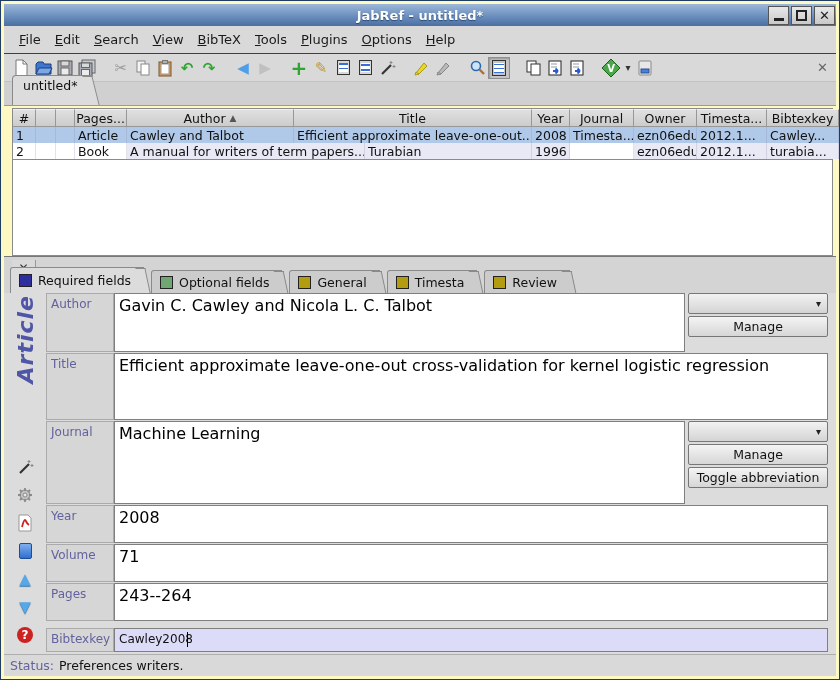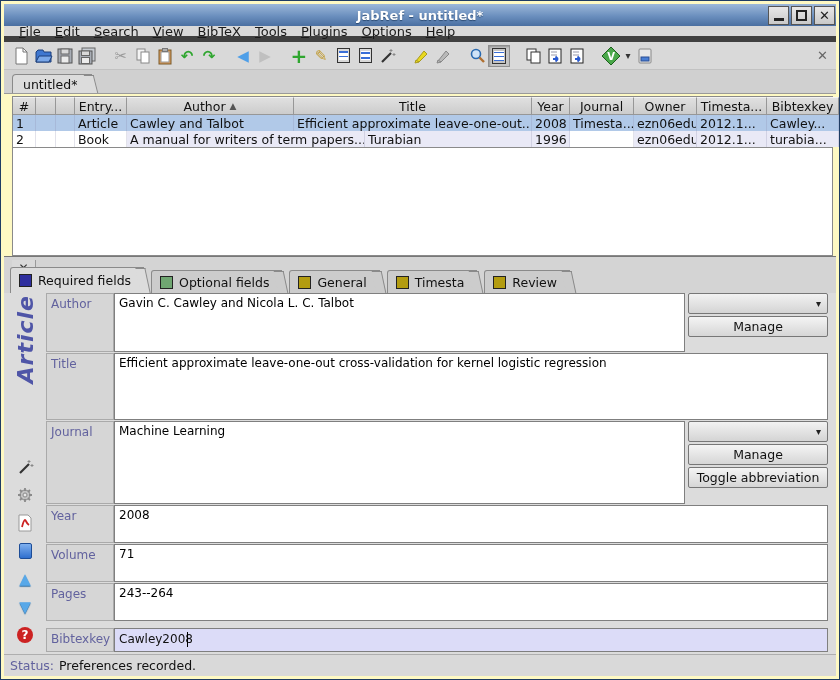--- a/index.html
+++ b/index.html
@@ -9,42 +9,42 @@
 
   
   .titlebar { height:22px; flex:none; background:linear-gradient(180deg,#9db8d9 0%,#6b8fbe 55%,#4a6fa1 100%); display:flex; align-items:center; position:relative; }
   .title-text { position:absolute; left:0; right:0; text-align:center; color:#fff; font-weight:bold; font-size:13px; text-shadow:0 1px 1px #2a4a72; }
   .win-controls { margin-left:auto; display:flex; gap:2px; padding-right:1px; z-index:2; }
   .win-btn { width:21px; height:19px; background:linear-gradient(180deg,#e8e8e8,#c9c9c9); border:1px solid #555; display:flex; align-items:center; justify-content:center; font-size:13px; color:#222; font-weight:bold; }
   .glyph-min { width:10px; height:3px; background:#222; margin-top:9px; }
   .glyph-max { width:11px; height:11px; border:2px solid #222; }
 
   
-  .menubar { height:16px; flex:none; background:#d9d9d9; border-bottom:6px solid #404040; display:flex; align-items:center; padding-left:8px; }
+  .menubar { height:28px; flex:none; background:#d9d9d9; border-bottom:1px solid #404040; display:flex; align-items:center; padding-left:8px; }
   .menu-item { padding:2px 7px; font-size:13px; color:#1a1a1a; cursor:default; }
 
   
   .toolbar { height:28px; flex:none; background:#d9d9d9; display:flex; align-items:center; padding-left:6px; border-bottom:1px solid #c2c2c2; }
   .tb-group { display:flex; align-items:center; margin-right:12px; }
   .tb-icon { width:22px; height:22px; display:flex; align-items:center; justify-content:center; font-size:15px; position:relative; }
   .tb-icon svg { display:block; }
   .g-green { color:#2fa62f; font-weight:bold; }
   .g-blue  { color:#4f9fe8; }
   .g-gray  { color:#c0c0c0; }
   .g-dim   { color:#9a9a9a; }
   .g-plus  { color:#2fa62f; font-weight:bold; font-size:20px; line-height:1; }
   .g-pencil{ color:#c09a30; font-size:15px; }
   .pressed { background:#c6c6c6; border:1px solid #8f8f8f; box-shadow:inset 1px 1px 2px rgba(0,0,0,.25); }
   .doc-lines { width:13px; height:15px; background:#fff; border:1px solid #333;
     background-image:repeating-linear-gradient(180deg,#3a6fd8 0 1px,transparent 1px 4px); background-position:0 3px; background-clip:content-box; padding:2px 1px; }
   .toolbar-close { margin-left:auto; margin-right:8px; color:#666; font-size:13px; }
 
   
   .tabstrip { height:24px; flex:none; background:#d0d0d0; display:flex; align-items:flex-end; padding-left:8px; border-bottom:1px solid #9a9a9a; }
-  .file-tab { position:relative; background:#dcdcdc; border:1px solid #8a8a8a; border-bottom:none; border-radius:4px 0 0 0; height:19px; padding:2px 14px 0 10px; font-size:12.5px; }
+  .file-tab { position:relative; background:#dcdcdc; border:1px solid #8a8a8a; border-bottom:none; border-radius:4px 0 0 0; height:30px; padding:2px 14px 0 10px; font-size:12.5px; }
   .file-tab::after { content:''; position:absolute; right:-5px; top:0; bottom:0; width:9px; background:#dcdcdc; border-right:1px solid #8a8a8a; border-top:1px solid #8a8a8a; transform:skewX(14deg); }
 
   
   .table-wrap { flex:none; margin:2px 3px 0 8px; border:1px solid #8a8a8a; background:#fff; }
   .trow { display:flex; height:16px; }
   .thead { height:18px; background:#d4d4d4; }
   .thead .tcell { border-right:1px solid #979797; border-bottom:1px solid #979797; border-top:1px solid #f2f2f2; text-align:center; justify-content:center; font-size:12.5px; background:linear-gradient(180deg,#e0e0e0,#cccccc); }
   .tcell { flex:none; padding:0 3px; overflow:hidden; white-space:nowrap; display:flex; align-items:center; font-size:12.5px; border-right:1px solid rgba(140,140,170,.25); }
   .c0{width:23px} .c1{width:20px} .c2{width:19px} .c3{width:52px} .c4{width:167px} .c5{width:238px} .c6{width:38px} .c7{width:64px} .c8{width:63px} .c9{width:70px} .c10{width:72px}
   .row-sel  .tcell { background:#b1c9e8; }
@@ -70,21 +70,21 @@
   .vertical-label { writing-mode:vertical-rl; transform:rotate(180deg); font-size:22px; font-weight:bold; font-style:italic; color:#4f55a7; margin-top:2px; letter-spacing:1px; }
   .strip-icons { margin-top:auto; display:flex; flex-direction:column; align-items:center; gap:10px; padding-bottom:10px; }
   .strip-icon { width:20px; height:18px; display:flex; align-items:center; justify-content:center; font-size:14px; }
   .help-circle { width:16px; height:16px; border-radius:50%; background:#cc2222; color:#fff; font-weight:bold; font-size:12px; display:flex; align-items:center; justify-content:center; }
   .tri-up { color:#58a8e8; font-size:15px; line-height:1; text-shadow:0 1px 1px #2a6aa0; }
   .card-blue { width:13px; height:16px; background:linear-gradient(180deg,#7fb0ef,#2f6fce); border:1px solid #1d4d97; border-radius:2px; }
 
   .form { flex:1; padding-right:8px; }
   .frow { display:flex; margin-bottom:1px; }
   .flabel { width:68px; flex:none; background:#d6d6d6; border:1px solid #aaa; color:#62629e; font-size:12px; padding:3px 4px; }
-  .finput { flex:1; border:1px solid #7f7f7f; background:#fff; font-family:"DejaVu Sans","Liberation Sans",sans-serif; font-size:12px; padding:2px 4px; resize:none; overflow:hidden; line-height:1.3; }
+  .finput { flex:1; border:1px solid #7f7f7f; background:#fff; font-family:"DejaVu Sans","Liberation Sans",sans-serif; font-size:16px; padding:2px 4px; resize:none; overflow:hidden; line-height:1.3; }
   textarea.finput { display:block; }
   .fbuttons { width:140px; flex:none; margin-left:3px; display:flex; flex-direction:column; gap:2px; }
   .combo { height:21px; background:linear-gradient(180deg,#f2f2f2,#d4d4d4); border:1px solid #777; border-radius:2px; display:flex; align-items:center; justify-content:flex-end; padding-right:6px; font-size:10px; color:#222; }
   .btn { height:21px; background:linear-gradient(180deg,#f4f4f4,#d6d6d6); border:1px solid #777; border-radius:2px; font-family:inherit; font-size:12.5px; color:#111; text-align:center; line-height:19px; }
   .r-author  { height:59px; }
   .r-title   { height:67px; }
   .r-journal { height:83px; }
   .r-year, .r-volume, .r-pages { height:38px; }
   .r-bibtexkey { height:24px; margin-top:7px; }
   .bibkey-wrap { flex:1; position:relative; border:1px solid #7f7f7f; background:#dcdcf8; padding:3px 4px; font-size:12px; }
@@ -277,21 +277,21 @@
 
   <div class="tabstrip">
     <div class="file-tab">untitled*</div>
   </div>
 
   <div class="table-wrap">
     <div class="trow thead">
       <div class="tcell c0">#</div>
       <div class="tcell c1"></div>
       <div class="tcell c2"></div>
-      <div class="tcell c3">Entry...</div>
+      <div class="tcell c3">Pages...</div>
       <div class="tcell c4">
           <span>Author</span>
           <span class="sort-arrow">▲</span>
         </div>
       <div class="tcell c5">Title</div>
       <div class="tcell c6">Year</div>
       <div class="tcell c7">Journal</div>
       <div class="tcell c8">Owner</div>
       <div class="tcell c9">Timesta...</div>
       <div class="tcell c10">Bibtexkey</div>
@@ -428,16 +428,16 @@
             <span>Cawley2008</span>
             <span class="caret" style="left:72px"></span>
           </div>
         </div>
       </div>
     </div>
   </div>
 
   <div class="statusbar">
     <span class="status-label">Status:</span>
-    <span>Preferences recorded.</span>
+    <span>Preferences writers.</span>
   </div>
 
 </div>
 
 </body></html>

